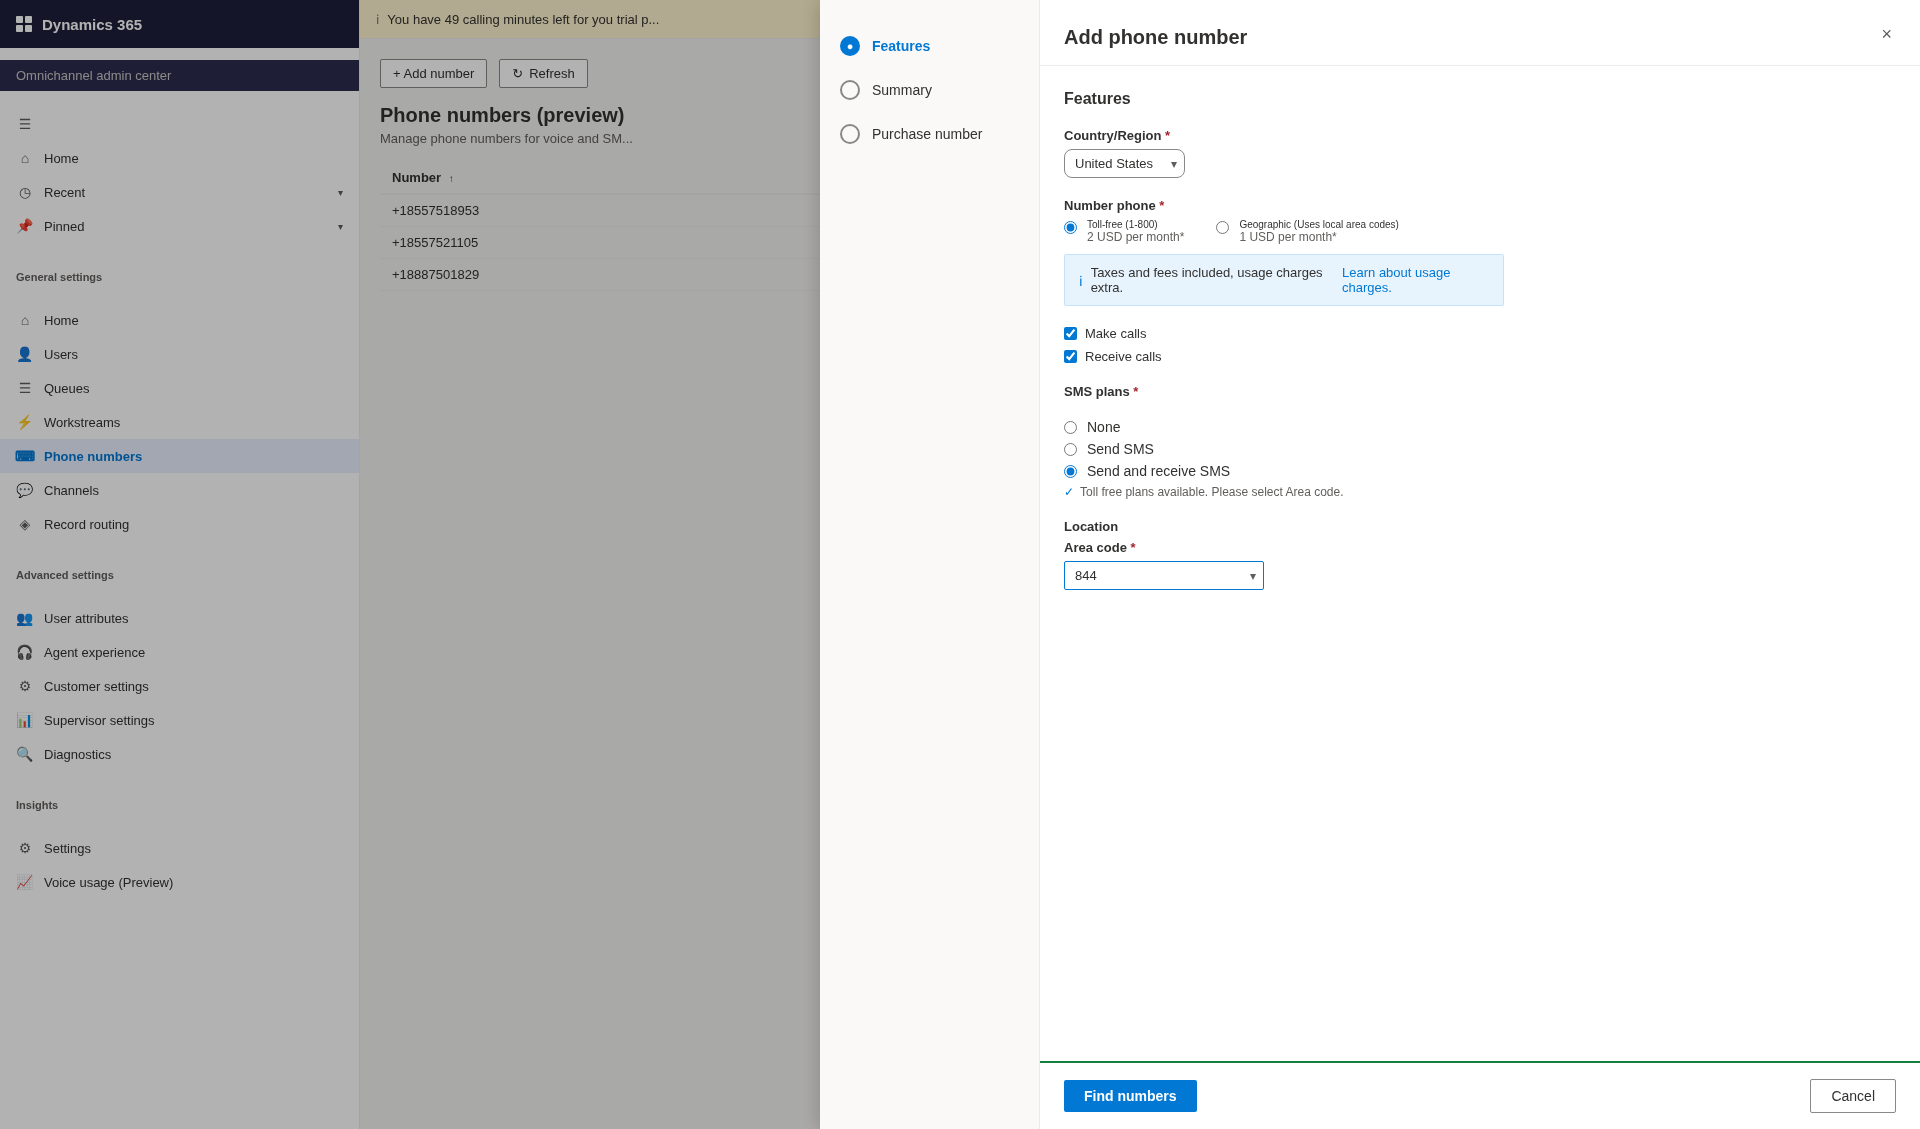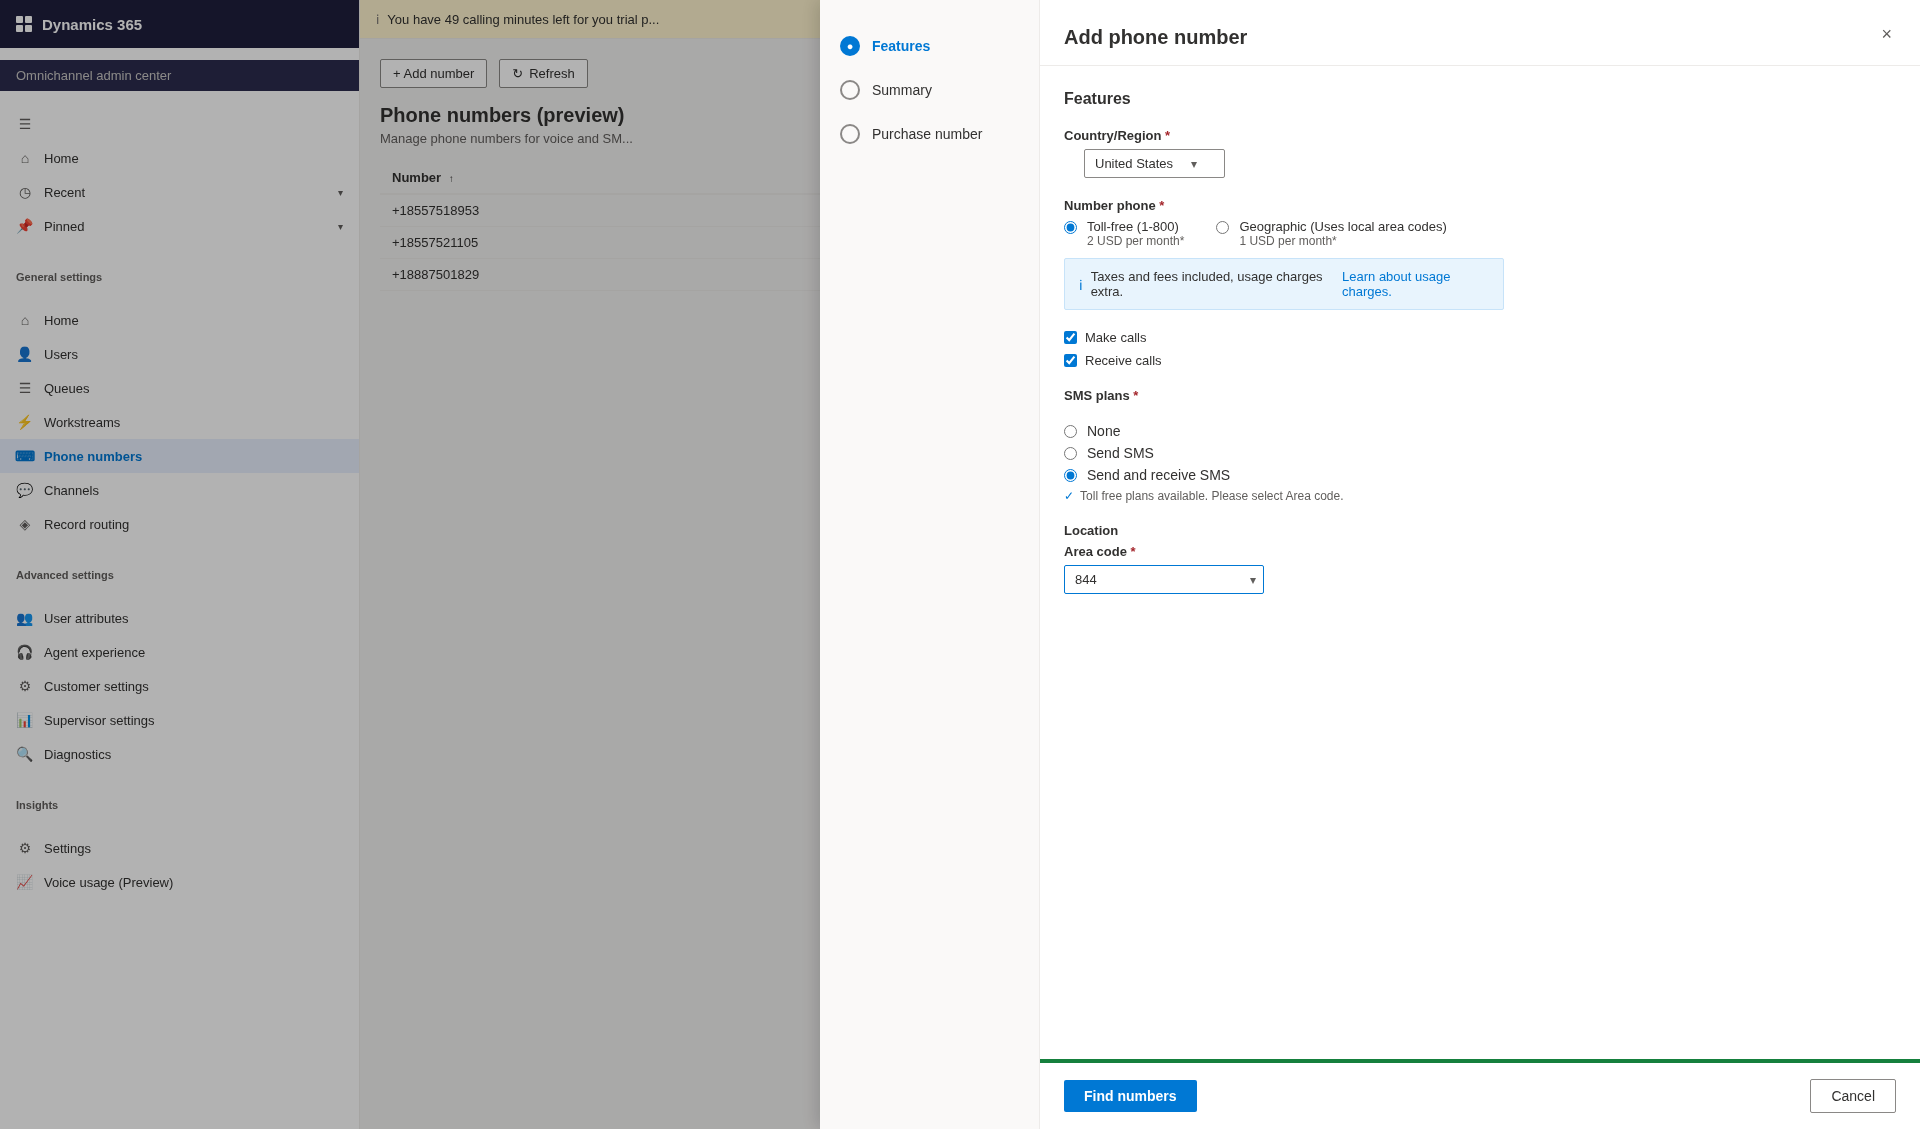--- a/index.html
+++ b/index.html
@@ -60,47 +60,47 @@
     .close-btn { background: none; border: none; cursor: pointer; font-size: 18px; color: #605e5c; padding: 4px; }
 
     .panel-content { flex: 1; padding: 24px; overflow-y: auto; }
 
     .section-title { font-size: 16px; font-weight: 600; color: #323130; margin-bottom: 20px; }
 
     .form-group { margin-bottom: 20px; }
     .form-label { font-size: 13px; font-weight: 600; color: #323130; margin-bottom: 6px; display: block; }
     .form-label .required { color: #a4262c; }
 
-    .select-field { width: 100%; max-width: 440px; padding: 6px 30px 6px 10px; border: 1px solid #8a8886; border-radius: 2px; font-size: 13px; background: #fff; appearance: none; color: #323130; cursor: pointer; margin-left: 20px; }
+    .select-field { width: 100%; max-width: 440px; padding: 6px 30px 6px 10px; border: 1px solid #8a8886; border-radius: 8px; font-size: 13px; background: #fff; appearance: none; color: #323130; cursor: pointer; }
     .select-wrapper { position: relative; display: inline-block; }
     .select-wrapper .chevron-icon { position: absolute; right: 8px; top: 50%; transform: translateY(-50%); font-size: 12px; color: #605e5c; pointer-events: none; }
 
     .radio-group { display: flex; flex-direction: column; gap: 6px; margin-top: 20px; }
     .radio-option { display: flex; align-items: flex-start; gap: 10px; }
     .radio-option input[type="radio"] { margin-top: 2px; accent-color: #0078d4; }
-    .radio-option-text { font-size: 13px; }
+    .radio-option-text { font-size: 10px; }
     .radio-option-sub { font-size: 12px; color: #605e5c; }
 
     .radio-row { display: flex; gap: 32px; }
 
     .info-banner { background: #e8f4fd; border: 1px solid #c7e3f9; border-radius: 2px; padding: 10px 14px; display: flex; align-items: center; gap: 8px; font-size: 13px; color: #323130; max-width: 440px; margin-top: 10px; }
     .info-icon { color: #0078d4; font-size: 14px; }
 
     .link { color: #0078d4; text-decoration: none; }
 
     .checkbox-group { display: flex; flex-direction: column; gap: 8px; }
     .checkbox-option { display: flex; align-items: center; gap: 8px; font-size: 13px; }
     .checkbox-option input[type="checkbox"] { accent-color: #0078d4; }
 
     .sms-notice { display: flex; align-items: center; gap: 6px; font-size: 12px; color: #605e5c; margin-top: 6px; }
     .check-icon { color: #0078d4; }
 
     .area-code-field { width: 200px; padding: 6px 30px 6px 10px; border: 1px solid #0078d4; border-radius: 2px; font-size: 13px; background: #fff; appearance: none; color: #323130; cursor: pointer; }
 
-    .panel-footer { padding: 16px 24px; border-top: 4px solid #15803d; display: flex; justify-content: space-between; align-items: center; }
+    .panel-footer { padding: 16px 24px; border-top: 2px solid #15803d; display: flex; justify-content: space-between; align-items: center; }
     .btn-primary { background: #0078d4; color: #fff; border: none; padding: 8px 20px; border-radius: 2px; cursor: pointer; font-size: 14px; font-weight: 600; }
     .btn-secondary { background: #fff; color: #323130; border: 1px solid #8a8886; padding: 8px 20px; border-radius: 2px; cursor: pointer; font-size: 14px; }
   </style>
 </head>
 <body>
 
 <div class="sidebar">
   <div class="sidebar-header">
     <div class="app-icon">
       <span></span>

